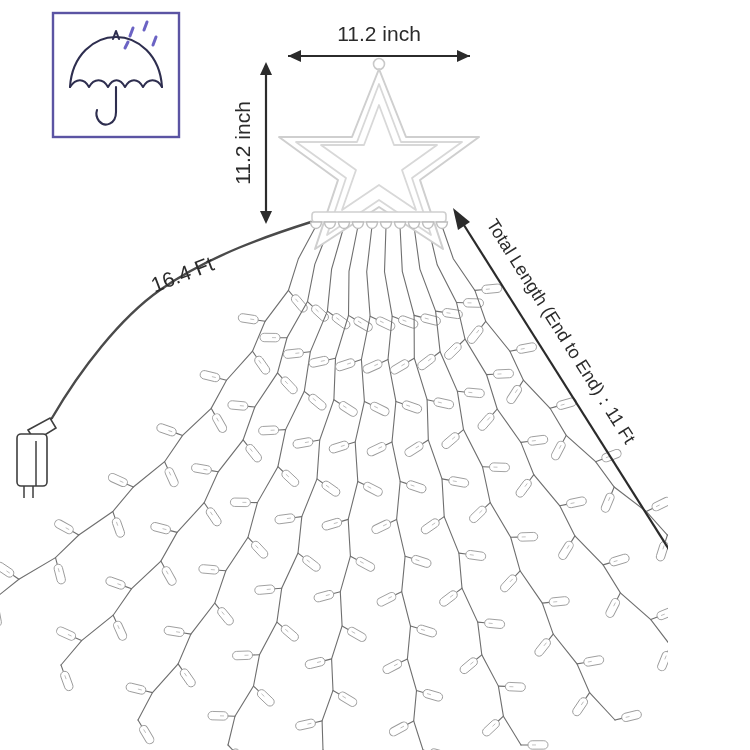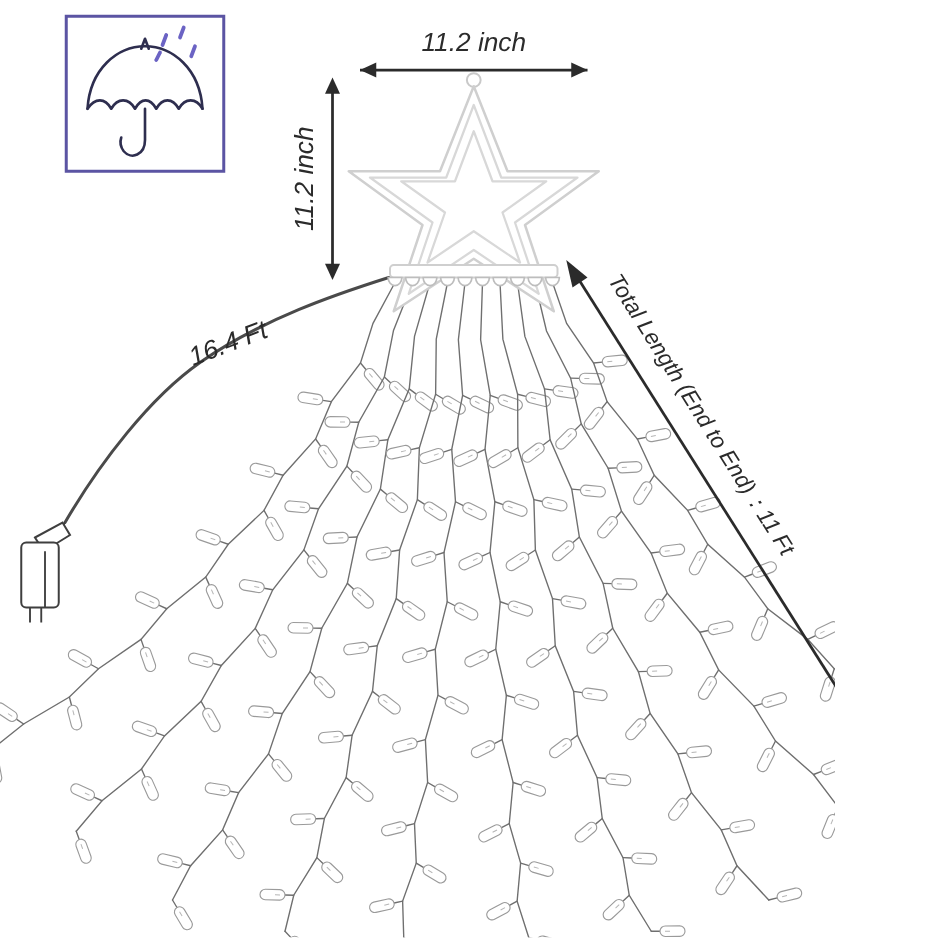--- a/index.html
+++ b/index.html
@@ -9,21 +9,20 @@
   }
   body {
     font-family: "Liberation Sans", sans-serif;
   }
   #stage {
     position: relative;
     width: 668px;
     height: 750px;
     background: #ffffff;
     overflow: hidden;
-    font-style: italic;
   }
   #stage svg {
     position: absolute;
     left: 0;
     top: 0;
   }
   .dim-text {
     font-family: "Liberation Sans", sans-serif;
     font-size: 21px;
     fill: #2b2b2b;

